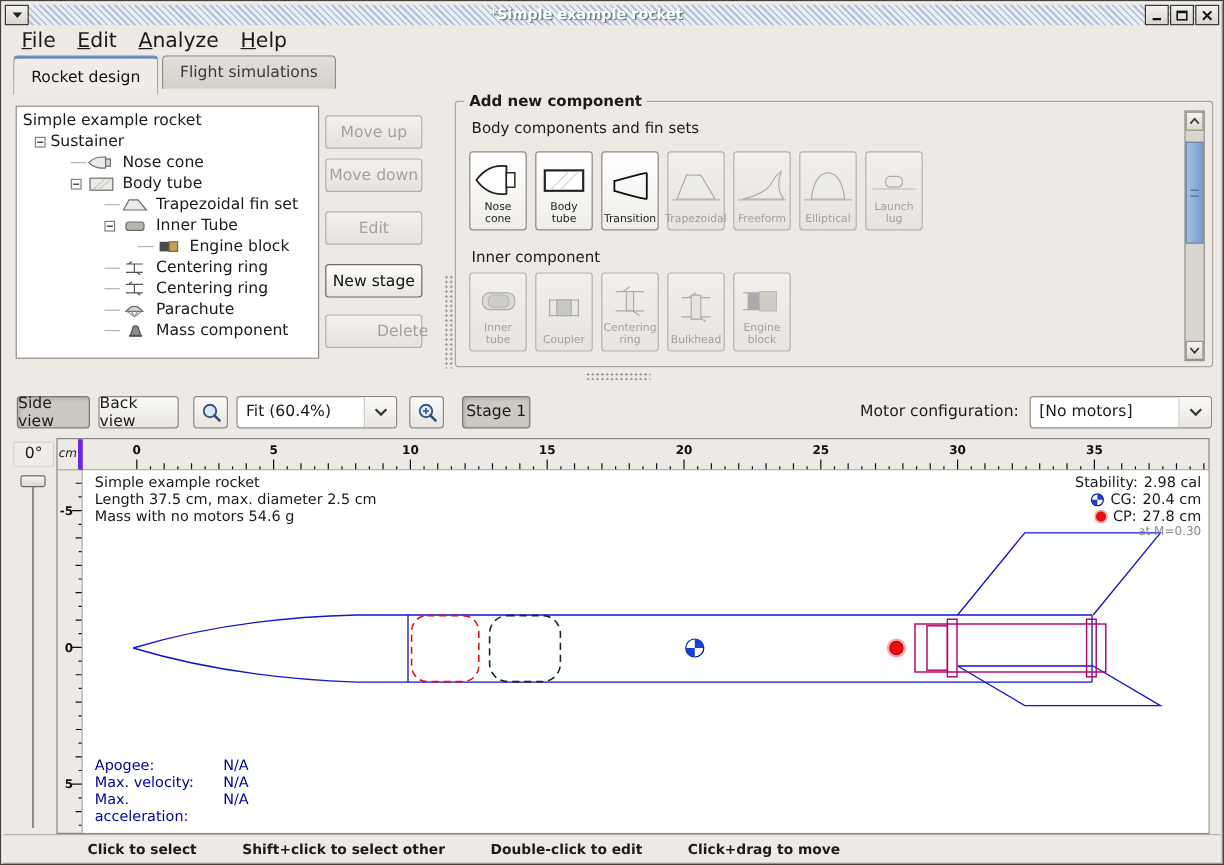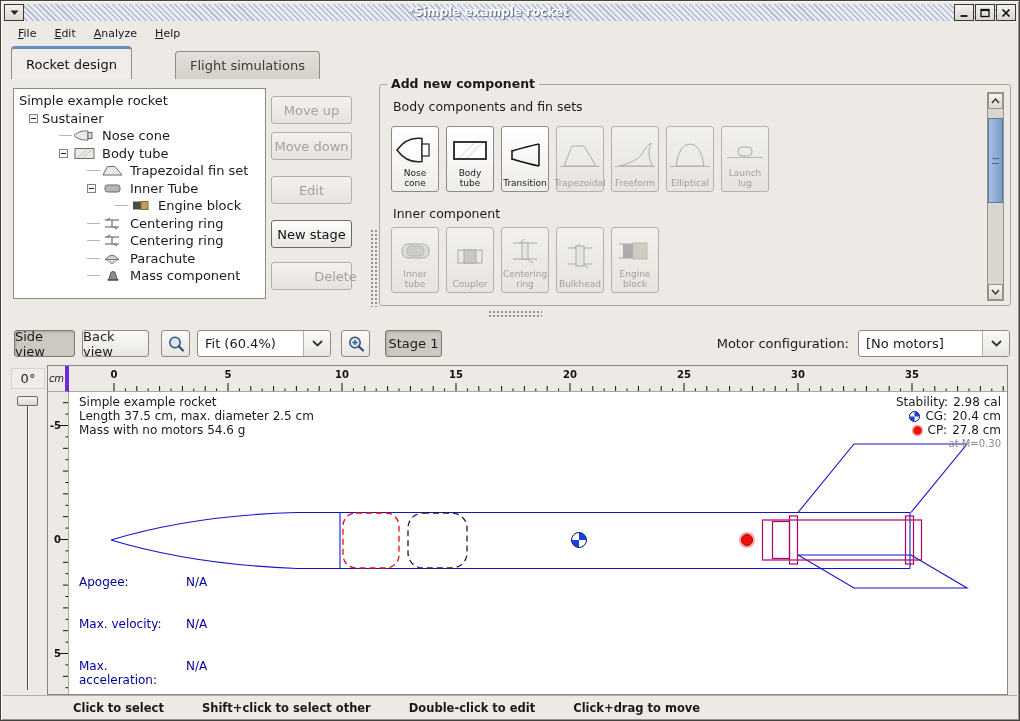--- a/index.html
+++ b/index.html
@@ -11,24 +11,24 @@
   .titlebar{position:absolute;left:3px;top:3px;right:3px;height:17px;display:flex;align-items:stretch;
     background:repeating-linear-gradient(45deg,#b7bfd2 0 1.5px,#e9ecf3 1.5px 4px);}
   .tb-btn{width:20px;display:flex;align-items:center;justify-content:center;
     background:linear-gradient(#f4f2ee,#d9d5cf);border:1px solid #3c3a36;}
   .tb-title{flex:1;text-align:center;font-size:12px;font-weight:bold;color:#fff;
     text-shadow:1px 1px 1px #55607a;line-height:17px;}
   .tb-controls{display:flex;}
   .tb-controls .tb-btn{margin-left:1px;}
   
   .menubar{position:absolute;top:20px;left:2px;right:2px;height:25px;display:flex;align-items:center;
-    padding-left:6px;font-size:11px;}
+    padding-left:6px;font-size:17px;}
   .menu-item{padding:3px 9px;}
   
-  .tabs{position:absolute;top:45px;left:2px;right:2px;height:33px;display:flex;align-items:flex-end;padding-left:8px;gap:40px;}
+  .tabs{position:absolute;top:45px;left:2px;right:2px;height:33px;display:flex;align-items:flex-start;padding-left:8px;}
   .tab{height:28px;padding:0 14px;display:flex;align-items:center;font-size:13px;
     background:linear-gradient(#e3e0db,#d3cfc9);border:1px solid #918c84;border-bottom:none;
     border-radius:4px 4px 0 0;margin-right:3px;color:#3c3a36;}
   .tab.active{height:33px;background:#f0ede9;border-top:3px solid #6b8cbf;color:#111;}
   
   .design-area{position:absolute;top:78px;left:0;width:100%;height:234px;}
   .tree-panel{position:absolute;left:12px;top:9px;width:253px;height:211px;background:#fff;
     border:1px solid #8f8b84;font-size:13px;padding-top:3px;overflow:hidden;}
   .trow{height:17.5px;display:flex;align-items:center;white-space:nowrap;}
   .i0{padding-left:5px}.i1{padding-left:15px}.i2{padding-left:45px}.i3{padding-left:73px}.i4{padding-left:101px}
@@ -93,21 +93,21 @@
     border-bottom:1px solid #aaa59d;font-size:10px;display:flex;align-items:center;justify-content:center;font-style:italic;}
   .hruler{position:absolute;left:21px;top:0;width:938px;height:26px;border-bottom:1px solid #aaa59d;}
   .vruler{position:absolute;left:0;top:26px;width:21px;height:302px;border-right:1px solid #aaa59d;}
   .canvas{position:absolute;left:21px;top:26px;width:938px;height:302px;background:#fff;overflow:hidden;}
   .rocket-svg{position:absolute;left:0;top:0;}
   .fig-info{position:absolute;left:10px;top:3px;font-size:12px;line-height:14px;}
   .fig-stab{position:absolute;right:6px;top:3px;font-size:12px;line-height:14px;text-align:right;}
   .stab-row{display:flex;justify-content:flex-end;align-items:center;gap:5px;}
   .mach{font-size:10px;color:#8a8a8a;}
   .fig-flight{position:absolute;left:10px;bottom:7px;font-size:12px;line-height:14px;color:#000099;}
-  .fl-row{display:flex;margin-top:28px;}
+  .fl-row{display:flex;}
   .fl-label{width:107px;}
   
   .statusbar{position:absolute;top:694px;left:2px;right:2px;height:24px;border-top:1px solid #b3aea6;
     display:flex;align-items:center;padding-left:70px;gap:38px;font-size:11.5px;font-weight:bold;}
 </style>
 </head>
 <body>
 
 <div class="window">
 

